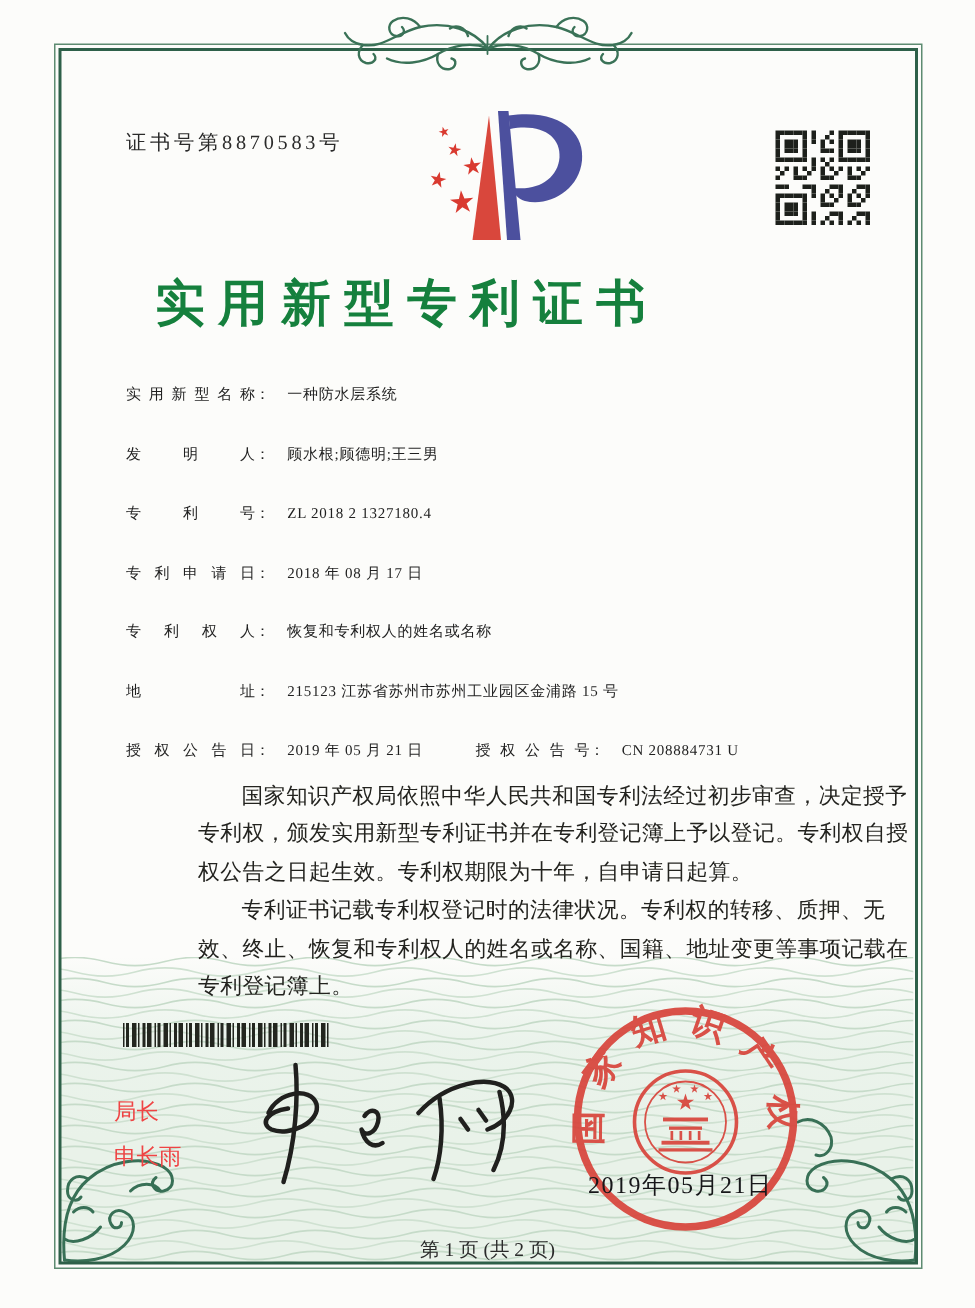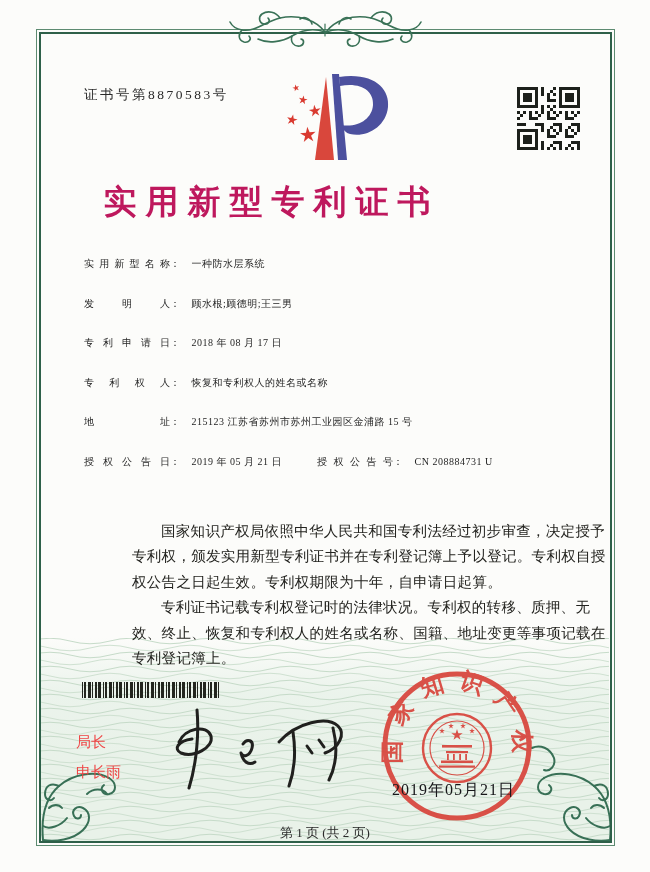--- a/index.html
+++ b/index.html
@@ -15,21 +15,21 @@
   #frame-inner{position:absolute;left:2px;top:2px;right:2px;bottom:2px;border:2px solid #2e6049;}
   
   #guilloche{left:40px;top:638px;width:569px;height:204px;overflow:hidden;z-index:0;
     background:linear-gradient(180deg, rgba(246,250,246,0) 0px, rgba(234,243,235,.95) 55px, #e9f2e9 120px);}
   #guilloche svg{display:block;}
   
   #cert-no{left:84px;top:86px;font-size:13.5px;letter-spacing:2.5px;color:#2a2a2a;z-index:2;}
   #logo{left:262px;top:72px;z-index:2;}
   #qr{left:516px;top:84px;z-index:2;}
   #title{left:0;top:180px;width:534px;text-align:center;font-size:33px;font-weight:700;
-    letter-spacing:9px;text-indent:9px;color:#be185d;z-index:2;}
+    letter-spacing:9px;text-indent:9px;color:#15803d;z-index:2;}
   
   #fields{left:84px;top:256px;width:500px;font-size:10px;z-index:2;}
   .row{position:relative;height:39.5px;line-height:16px;white-space:nowrap;}
   .lbl{display:inline-block;width:86px;text-align:justify;text-align-last:justify;vertical-align:top;}
   .colon{display:inline-block;vertical-align:top;}
   .val{display:inline-block;margin-left:9px;vertical-align:top;letter-spacing:.5px;}
   .pair2{position:absolute;left:233px;top:0;}
   .pair2 .lbl{width:76px;}
   
   #notice{left:84px;top:519px;width:486px;z-index:2;margin-left:48px;}
@@ -357,20 +357,24 @@
 <div class="abs" id="fields">
   <div class="row">
     <span class="lbl">实用新型名称</span><span class="colon">：</span>
     <span class="val">一种防水层系统</span>
   </div>
   <div class="row">
     <span class="lbl">发明人</span><span class="colon">：</span>
     <span class="val">顾水根;顾德明;王三男</span>
   </div>
   <div class="row">
+    <span class="lbl">专利号</span><span class="colon">：</span>
+    <span class="val">ZL 2018 2 1327180.4</span>
+  </div>
+  <div class="row">
     <span class="lbl">专利申请日</span><span class="colon">：</span>
     <span class="val">2018 年 08 月 17 日</span>
   </div>
   <div class="row">
     <span class="lbl">专利权人</span><span class="colon">：</span>
     <span class="val">恢复和专利权人的姓名或名称</span>
   </div>
   <div class="row">
     <span class="lbl">地址</span><span class="colon">：</span>
     <span class="val">215123 江苏省苏州市苏州工业园区金浦路 15 号</span>

